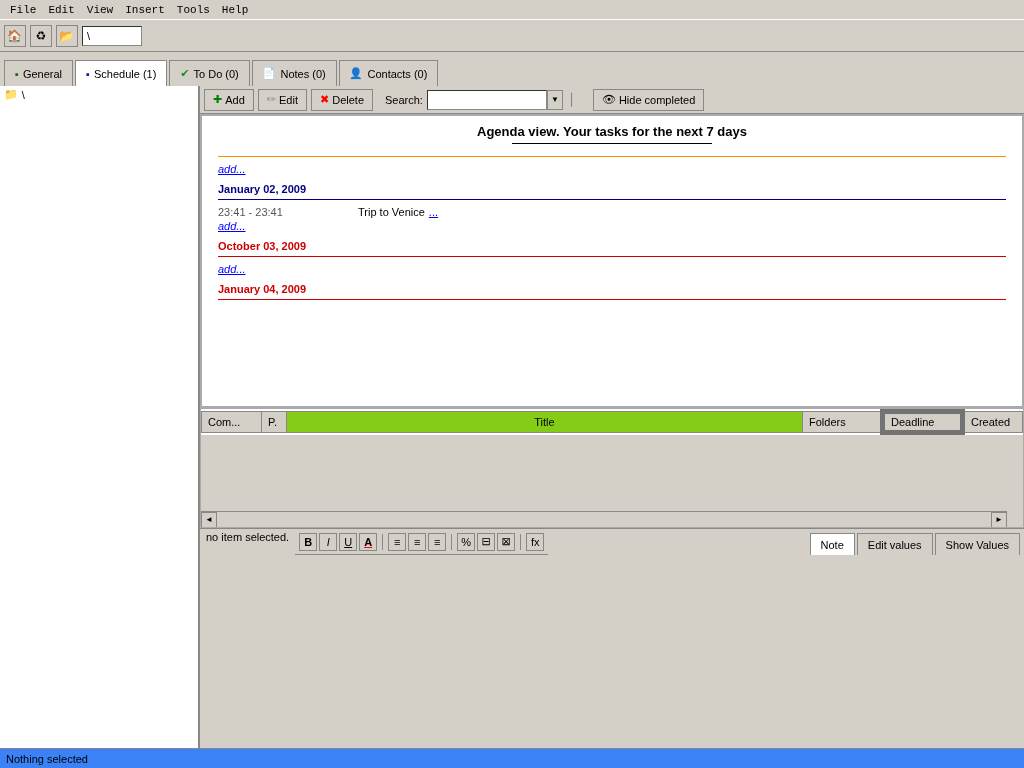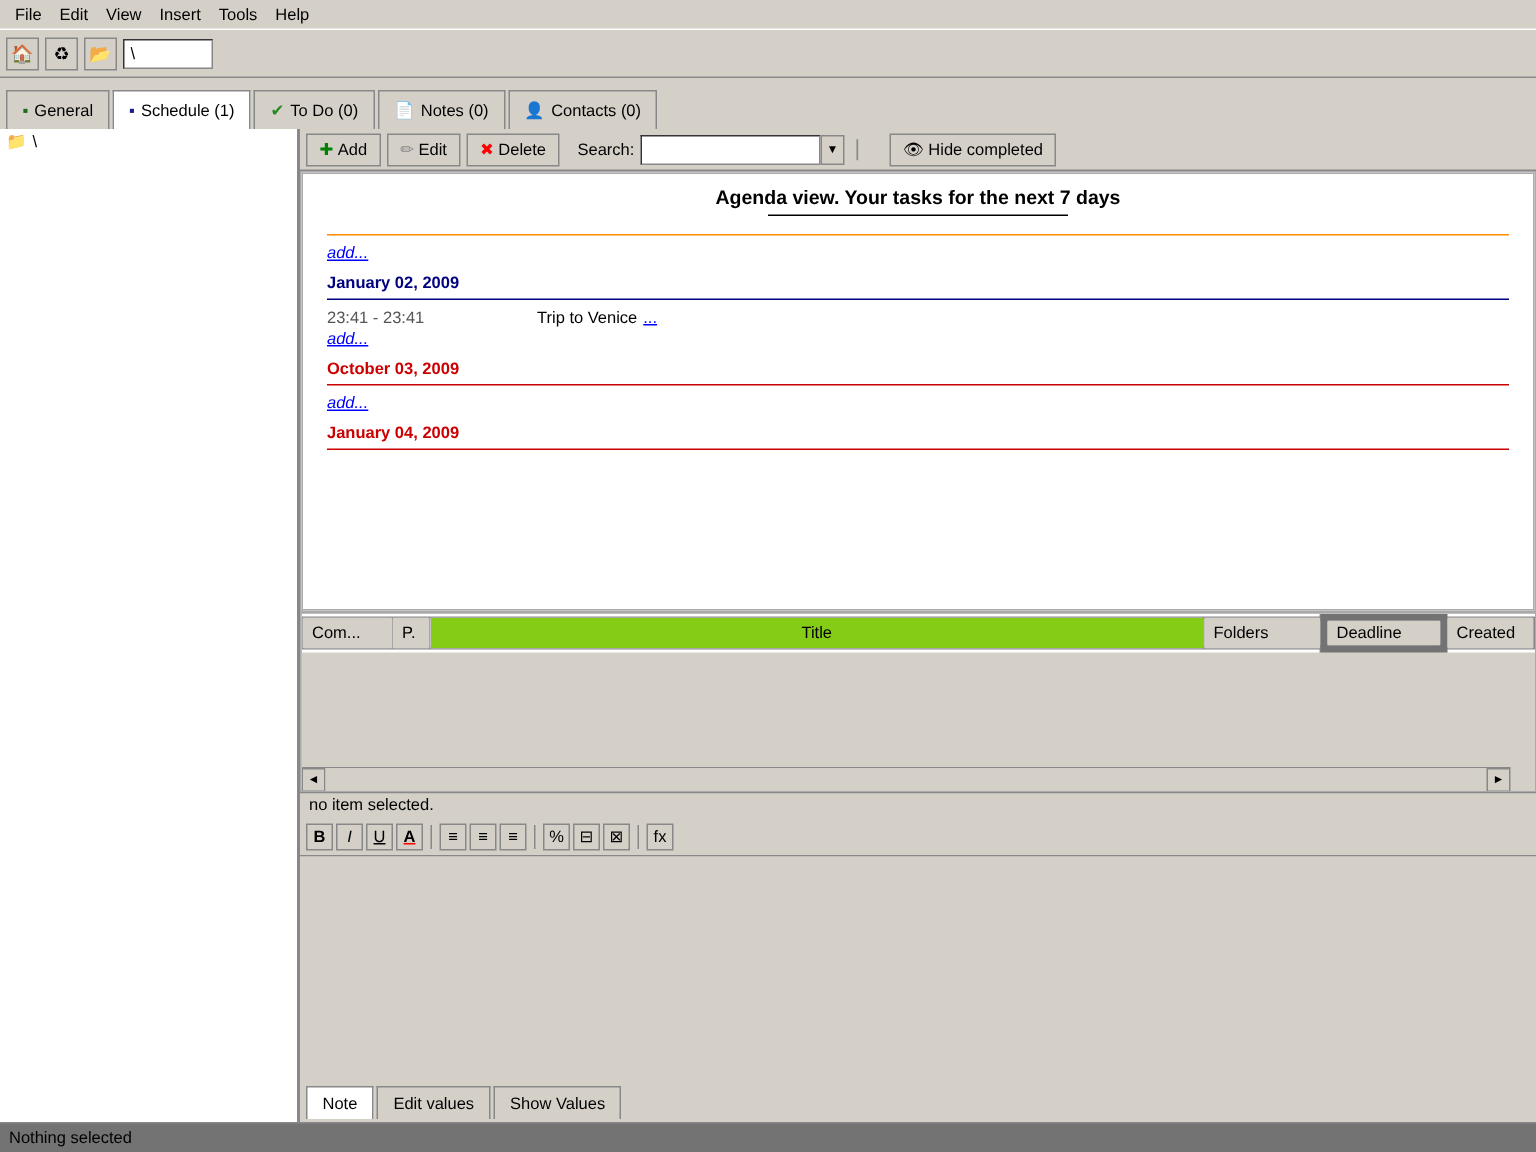--- a/index.html
+++ b/index.html
@@ -40,20 +40,21 @@
       display: flex;
       align-items: center;
       padding: 2px 4px;
       border-bottom: 1px solid #fff;
       height: 20px;
     }
     .menu-item {
       padding: 2px 6px;
       cursor: pointer;
       font-size: 11px;
+      font-family: Liberation Mono, monospace;
     }
 
     
     #toolbar {
       background: #d4d0c8;
       display: flex;
       align-items: center;
       padding: 3px 4px;
       height: 32px;
       border-bottom: 1px solid #888;
@@ -318,21 +319,21 @@
       display: flex;
       align-items: center;
       font-size: 11px;
     }
     .bottom-tab.active {
       background: #fff;
     }
 
     
     #status-bar {
-      background: #737373;
+      background: #3b82f6;
       border-top: 1px solid #888;
       padding: 2px 6px;
       font-size: 11px;
       height: 20px;
       display: flex;
       align-items: center;
     }
 
     
     #agenda-panel::-webkit-scrollbar { width: 16px; }
@@ -464,21 +465,21 @@
           </tbody>
         </table>
 
         <div style="position:absolute; bottom:0; left:0; right:16px; height:16px; background:#d4d0c8; border-top:1px solid #888; display:flex; align-items:center;">
           <div style="width:16px; height:16px; background:#d4d0c8; border:1px solid #888; display:flex; align-items:center; justify-content:center; font-size:8px; cursor:pointer;">◄</div>
           <div style="flex:1; height:16px; background:#d4d0c8;"></div>
           <div style="width:16px; height:16px; background:#d4d0c8; border:1px solid #888; display:flex; align-items:center; justify-content:center; font-size:8px; cursor:pointer;">►</div>
         </div>
       </div>
 
-      <div id="notes-area" style="height:220px; background:#d4d0c8; border-top:1px solid #888; display:flex; flex-direction:column;">
+      <div id="notes-area" style="height:220px; background:#d4d0c8; border-top:1px solid #888; display:flex; flex-direction:row;">
         <div id="notes-status" style="padding:2px 6px; font-size:11px;">no item selected.</div>
         <div id="notes-toolbar" style="display:flex; align-items:center; padding:2px 4px; gap:2px; background:#d4d0c8; border-bottom:1px solid #888; height:26px;">
           <div class="fmt-btn">
               <b>B</b>
             </div>
           <div class="fmt-btn">
               <i>I</i>
             </div>
           <div class="fmt-btn">
               <u>U</u>

